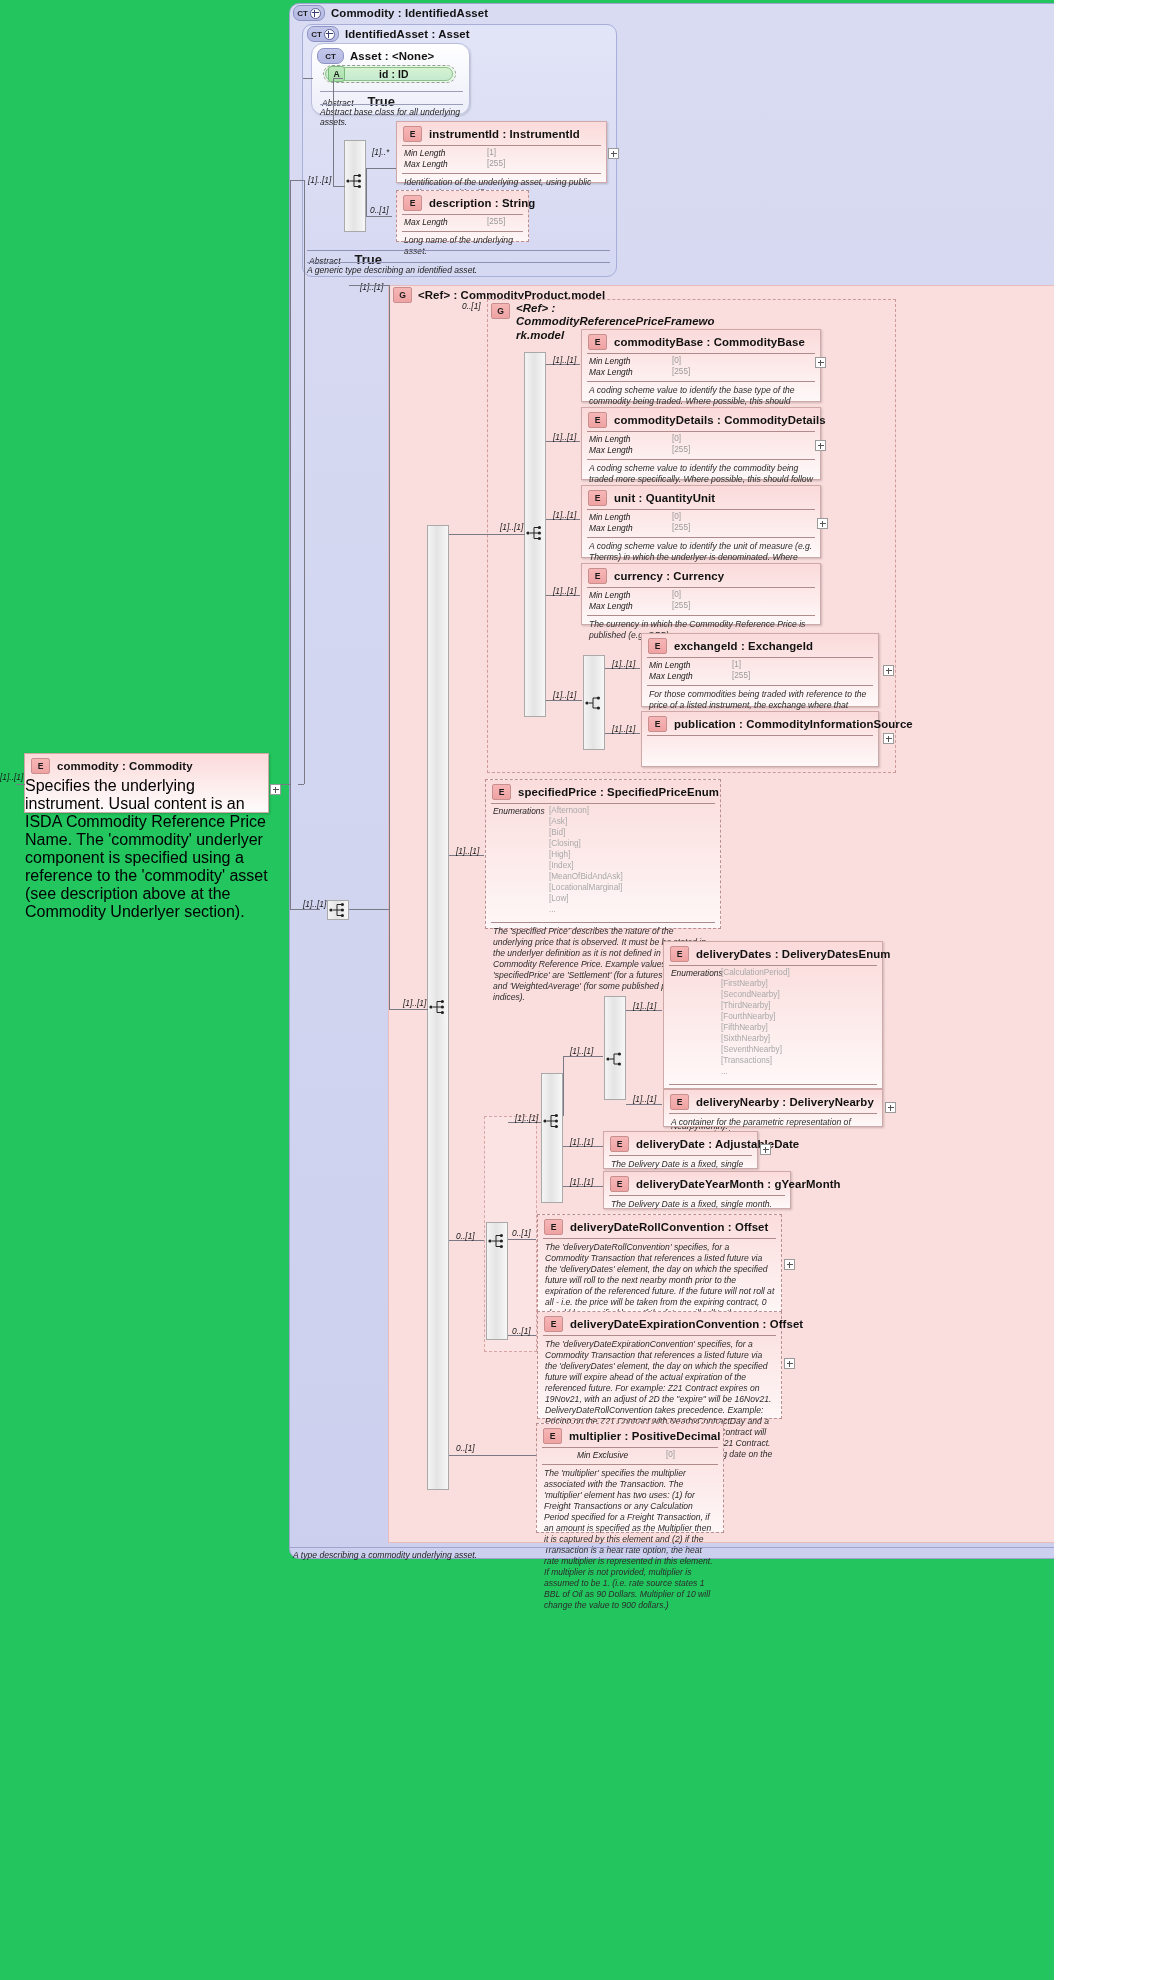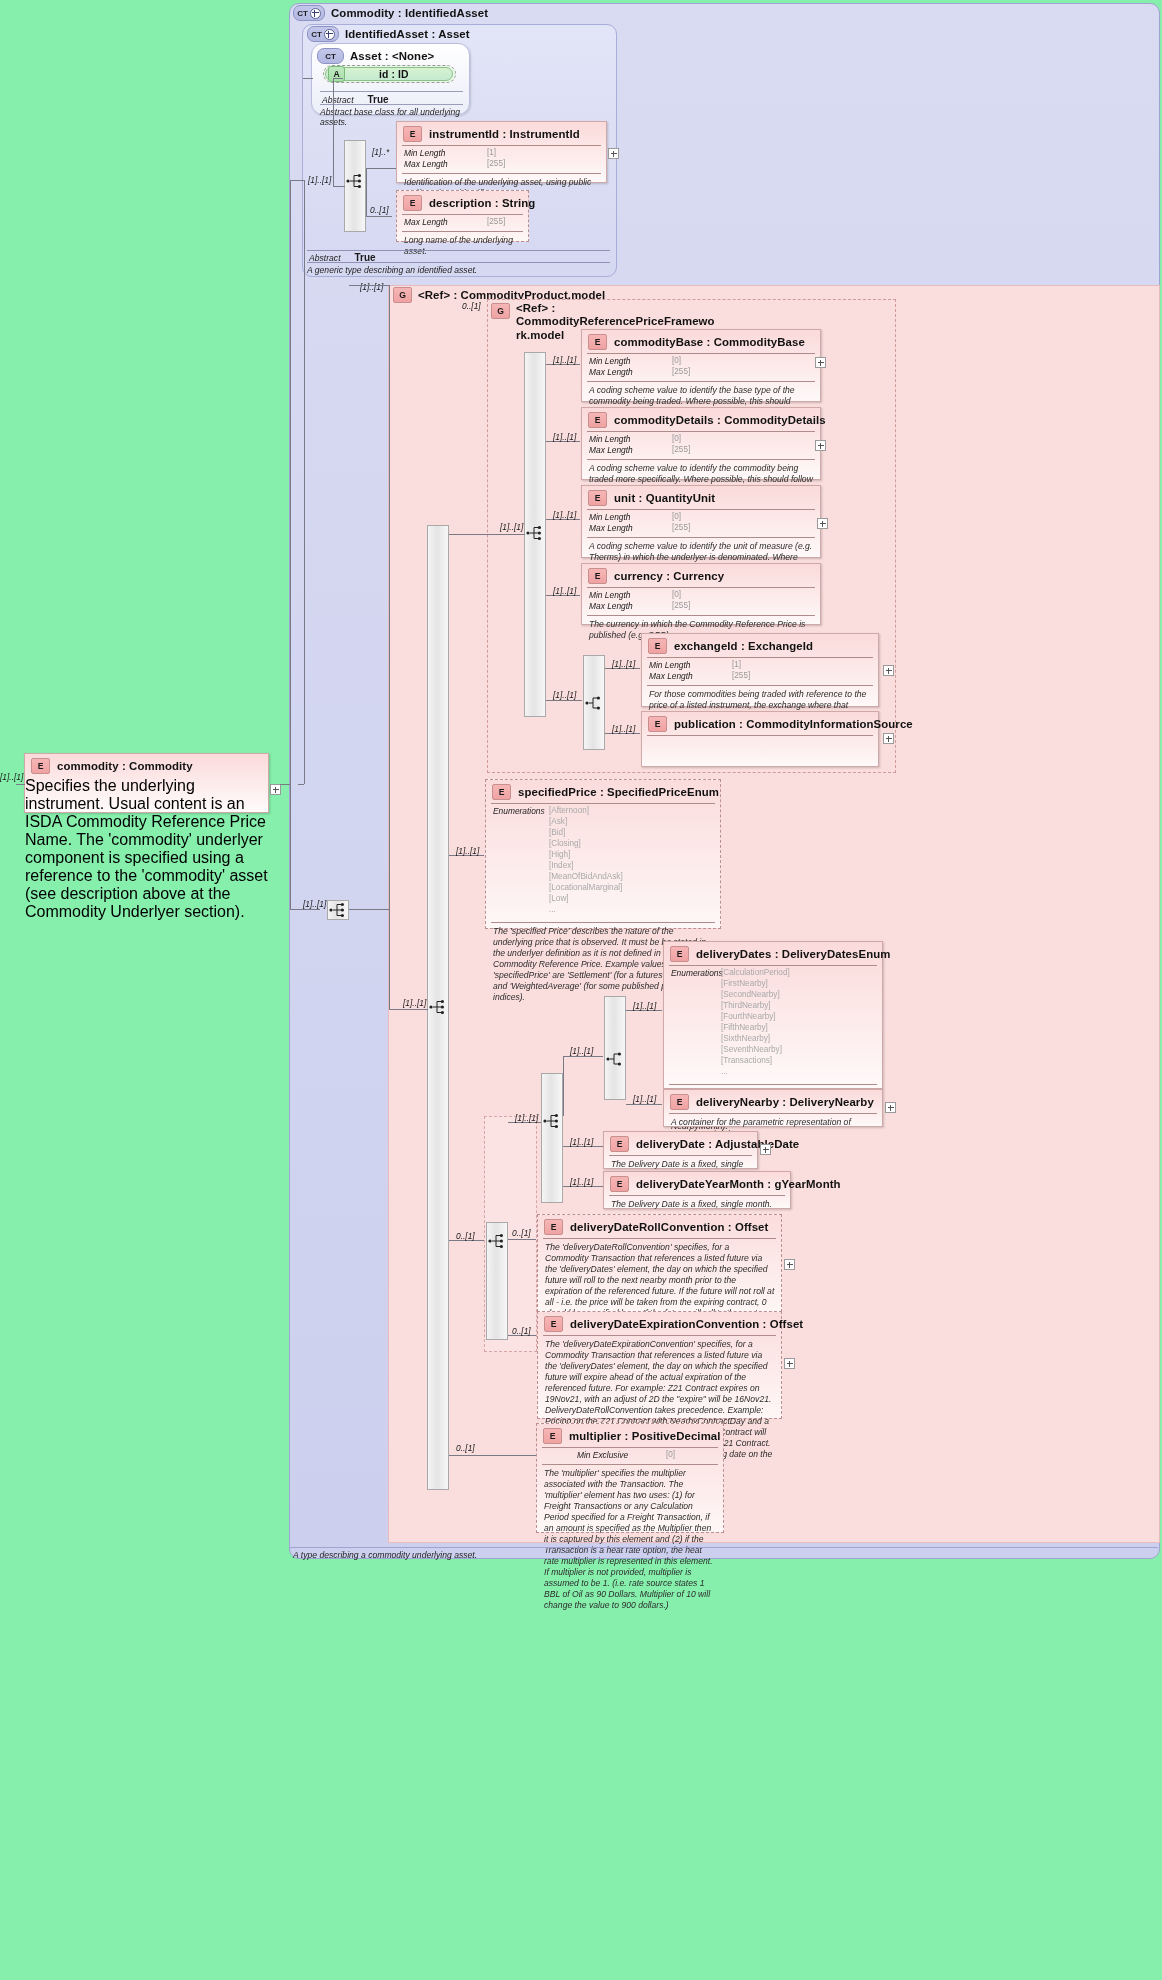--- a/index.html
+++ b/index.html
@@ -1,17 +1,17 @@
 <!DOCTYPE html>
 <html><head>
 <meta charset="utf-8">
 <style>
   html,body{margin:0;padding:0;background:#ffffff;}
   body{font-family:"Liberation Sans", sans-serif;}
-  #root{position:relative;width:1162px;height:1980px;overflow:hidden;background:#86efac;}
+  #root{position:relative;width:1054px;height:1980px;overflow:hidden;background:#22c55e;}
 
   .abs{position:absolute;box-sizing:border-box;}
 
   
   .ct-outer{
     background:linear-gradient(180deg,#d9dbf2 0%,#ccd0ee 100%);
     border:1px solid #9ea4cf;border-radius:10px;
   }
   .ct-inner{
     background:linear-gradient(180deg,#e2e4f7 0%,#d5d8f1 100%);
@@ -68,21 +68,21 @@
   .proprow{display:flex;font-size:8.4px;line-height:1.32;gap:27px;}
   .proprow .k{font-style:italic;color:#222;width:56px;flex:0 0 auto;}
   .proprow .v{color:#9a9a9a;font-size:8.2px;}
   .enumrow{display:flex;font-size:8.4px;line-height:1.34;}
   .enumrow .k{font-style:italic;color:#222;width:56px;flex:0 0 auto;}
   .enumrow .vals{color:#a9a9a9;font-size:8.2px;}
   .enumrow .vals div{line-height:1.34;}
 
   .footer-row{display:flex;font-size:8.6px;align-items:baseline;gap:14px;padding:1px 0 0 2px;}
   .footer-row .fk{font-style:italic;color:#1a1a1a;}
-  .footer-row .fv{font-weight:bold;font-size:10px;color:#1a1a1a;}
+  .footer-row .fv{font-weight:bold;font-size:13px;color:#1a1a1a;}
   .footer-desc{font-style:italic;font-size:8.6px;color:#222;padding-top:2px;}
   .hline{height:1px;background:#8f92b5;}
 
   
   .card{
     background:linear-gradient(180deg,#fbdada 0%,#ffffff 110%);
     border:1px solid #cfa8a8;box-shadow:1px 1px 2px rgba(0,0,0,.18);
   }
 
   
@@ -222,21 +222,21 @@
   <div class="abs grp-box" style="left:388px;top:285px;width:772px;height:1258px;"></div>
   <div class="abs" style="left:393px;top:287px;width:300px;height:16px;display:flex;align-items:center;gap:6px;">
     <span class="badge G">G</span>
     <span class="title">&lt;Ref&gt;        : CommodityProduct.model</span>
   </div>
   <div class="abs card-tag" style="left:360px;top:282px;">[1]..[1]</div>
 
   <div class="abs grp-dashed" style="left:487px;top:299px;width:409px;height:474px;"></div>
   <div class="abs" style="left:491px;top:302px;width:250px;height:30px;display:flex;align-items:flex-start;gap:6px;">
     <span class="badge G" style="margin-top:1px;">G</span>
-    <span class="title wrap" style="width:210px;line-height:1.18;">&lt;Ref&gt;        : CommodityReferencePriceFramewo rk.model</span>
+    <span class="title wrap" style="width:210px;line-height:1.18;font-style:italic;">&lt;Ref&gt;        : CommodityReferencePriceFramewo rk.model</span>
   </div>
   <div class="abs card-tag" style="left:462px;top:301px;">0..[1]</div>
 
   <div class="abs seqbar" style="left:524px;top:352px;width:22px;height:365px;"></div>
   <svg class="seqicon" style="left:525px;top:524px;" viewBox="0 0 20 18">
     <circle cx="3" cy="9" r="1.6" fill="#222"></circle>
     <path d="M5 9 H9 M9 3.5 V14.5 M9 3.5 H13 M9 9 H13 M9 14.5 H13" stroke="#222" stroke-width="1" fill="none"></path>
     <circle cx="14.4" cy="3.5" r="1.6" fill="#222"></circle>
     <circle cx="14.4" cy="9" r="1.6" fill="#222"></circle>
     <circle cx="14.4" cy="14.5" r="1.6" fill="#222"></circle>

